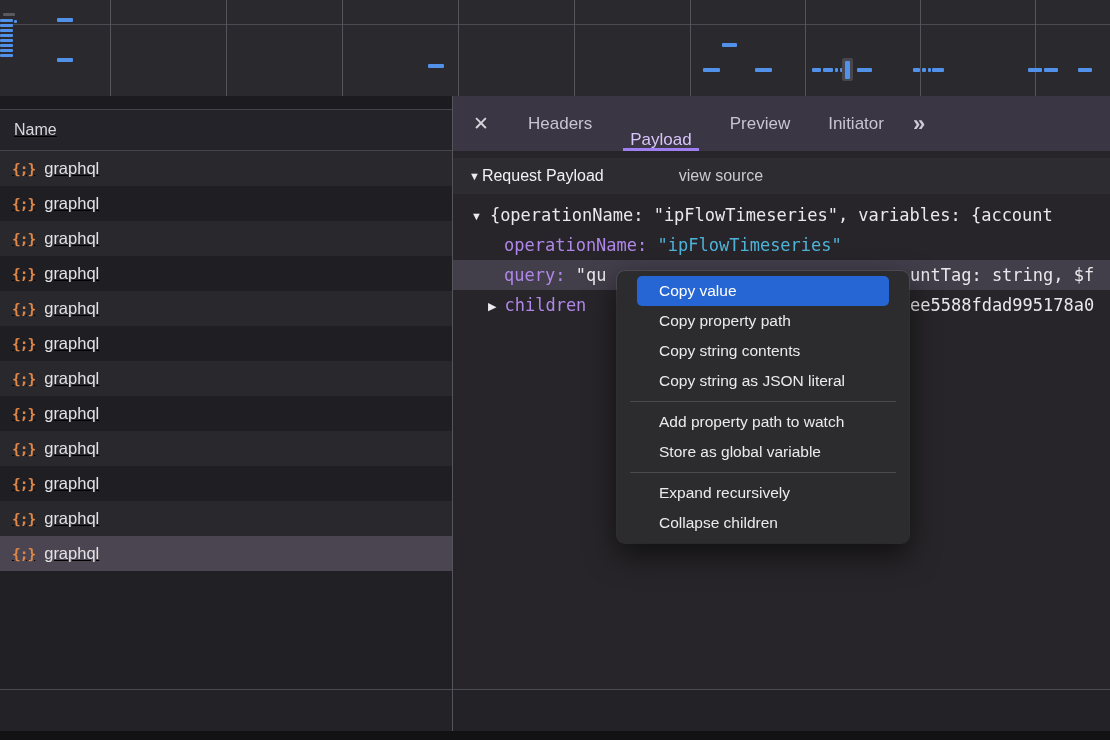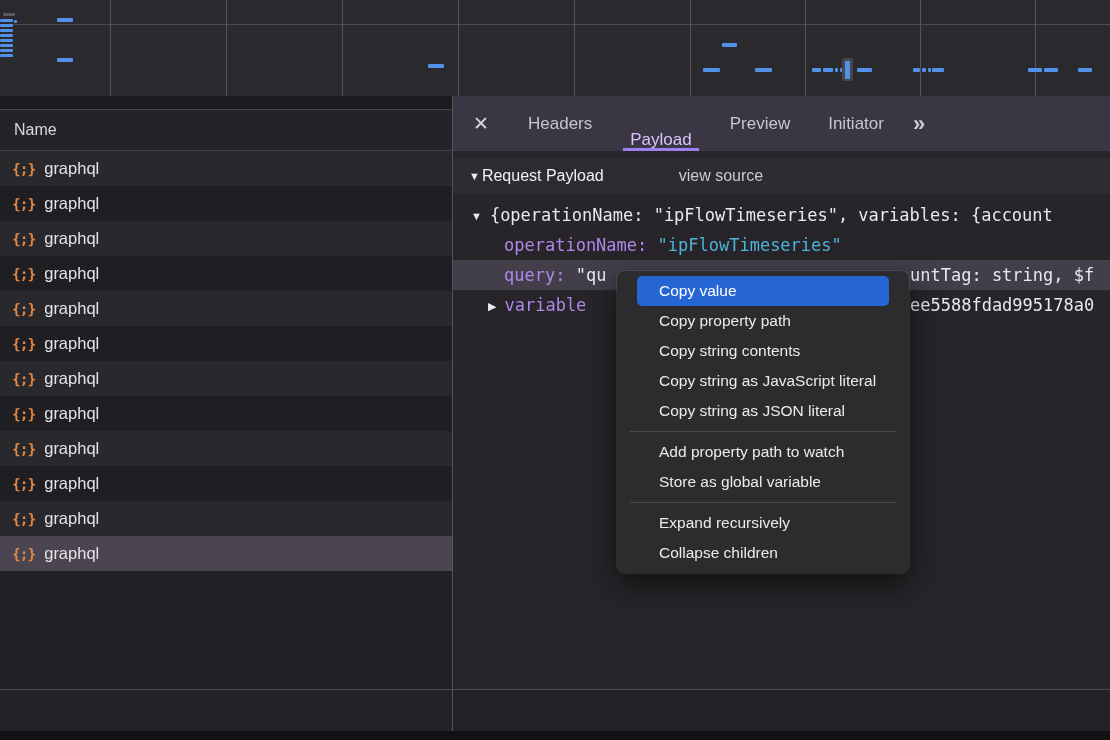--- a/index.html
+++ b/index.html
@@ -10,21 +10,21 @@
   .overview { position:absolute; left:0; top:0; width:1110px; height:96px; background:#2a292d; overflow:hidden; }
   .gridline { position:absolute; top:0; bottom:0; width:1px; background:#55545a; }
   .ov-hline { position:absolute; left:0; right:0; top:24px; height:1px; background:#4c4b51; }
   .bar { position:absolute; border-radius:1px; }
   .bar.blue { background:#5191ea; }
   .bar.gray { background:#5a595e; }
   .bar.markerbg { background:#47464c; border-radius:2px; }
 
   
   .left-strip { position:absolute; left:0; top:96px; width:452px; height:13px; background:#1c1b1f; }
-  .left-panel { position:absolute; left:0; top:109px; width:452px; height:622px; background:#212025; }
+  .left-panel { position:absolute; left:0; top:109px; width:452px; height:622px; background:#212025;text-decoration:underline; }
   .name-header { height:42px; line-height:40px; background:#242329; border-top:1px solid #454449; border-bottom:1px solid #454449; padding-left:14px; color:#d9d8dc; font-size:16px; font-weight:500; }
   .list-row { height:35px; display:flex; align-items:center; padding-left:12px; color:#e3e2e5; font-size:16.5px; }
   .list-row:nth-child(odd) { background:#29282d; }
   .list-row:nth-child(even) { background:#1f1e23; }
   .list-row.selected { background:#4a4550; }
   .json-icon { color:#e08747; font-family:"DejaVu Sans Mono", monospace; font-weight:bold; font-size:14.5px; letter-spacing:-1px; margin-right:9px; }
 
   .v-divider { position:absolute; left:452px; top:96px; width:1px; height:635px; background:#55545a; z-index:5; }
 
   
@@ -190,34 +190,33 @@
     <div class="tree-row row-op">
       <span class="key">operationName:</span><span> </span><span class="str">"ipFlowTimeseries"</span>
     </div>
 
     <div class="tree-row row-query">
       <span class="key">query:</span><span> </span><span class="plain">"qu</span>
       <span class="right-frag plain">untTag: string, $f</span>
     </div>
 
     <div class="tree-row row-vars">
-      <span class="tri">▶</span><span class="key">variable</span>
+      <span class="tri">▶</span><span class="key">children</span>
       <span class="right-frag plain">ee5588fdad995178a0</span>
     </div>
   </div>
 
   <div class="footer-line"></div>
   <div class="footer"></div>
   <div class="bottom-strip"></div>
 
   <div class="context-menu" id="ctxmenu">
       <div class="menu-item highlight">Copy value</div>
       <div class="menu-item">Copy property path</div>
       <div class="menu-item">Copy string contents</div>
-      <div class="menu-item">Copy string as JavaScript literal</div>
       <div class="menu-item">Copy string as JSON literal</div>
       <div class="menu-sep"></div>
       <div class="menu-item">Add property path to watch</div>
       <div class="menu-item">Store as global variable</div>
       <div class="menu-sep"></div>
       <div class="menu-item">Expand recursively</div>
       <div class="menu-item">Collapse children</div>
     </div>
 
 </div>

